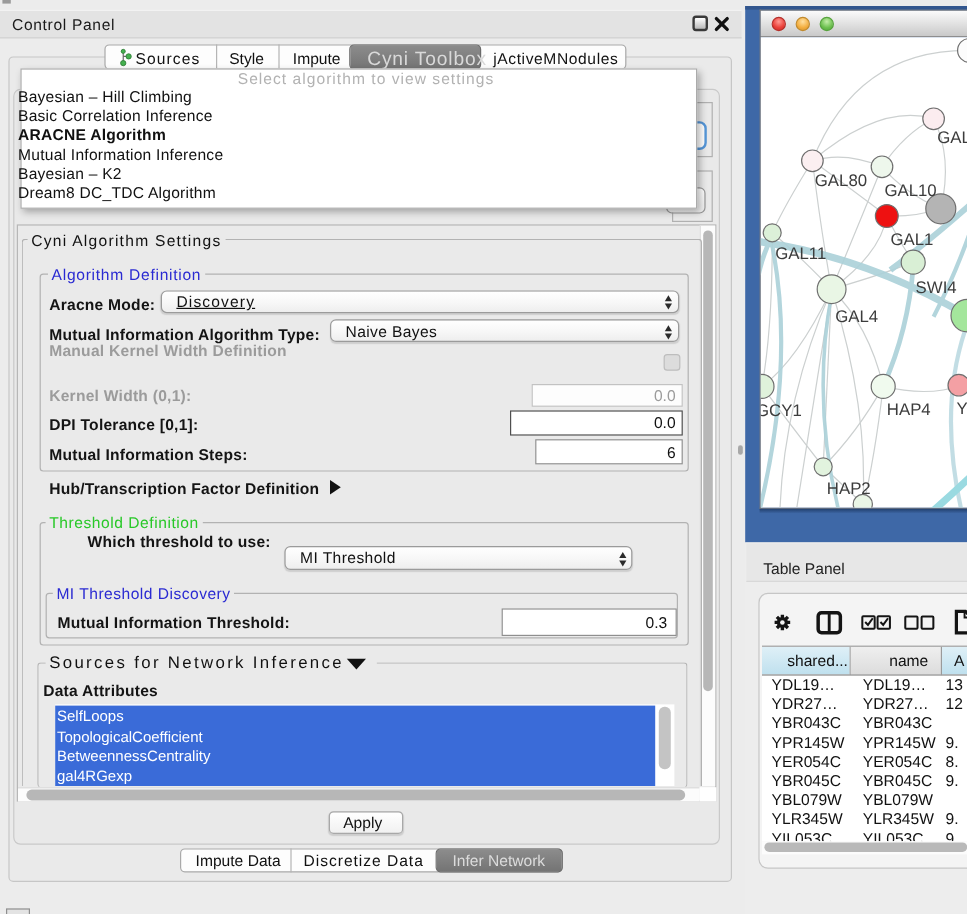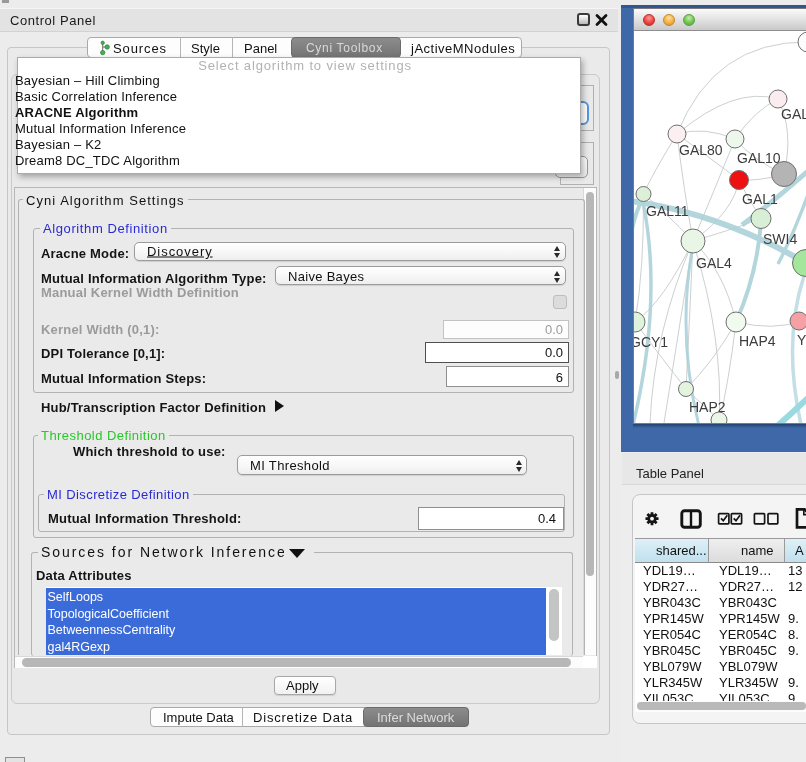--- a/index.html
+++ b/index.html
@@ -45,22 +45,22 @@
 <div class="abs" style="left:232px;top:37px;width:1px;height:21px;background:#b5b5b5;"></div>
 <div class="abs" style="left:291px;top:37px;width:110px;height:21px;background:linear-gradient(#8c8c8c,#747474);border:1px solid #6b6b6b;border-radius:4px;"></div>
 <svg class="abs" style="left:99px;top:40px;" width="13" height="16" viewBox="0 0 13 16">
  <path d="M3.7 3 L3.7 12.5 M3.7 7 L8 7" stroke="#6a6a6a" stroke-width="1" fill="none"></path>
  <circle cx="3.7" cy="2.8" r="1.7" fill="#45b14f" stroke="#2e7d36" stroke-width="0.7"></circle>
  <circle cx="8.2" cy="7" r="2.2" fill="#45b14f" stroke="#2e7d36" stroke-width="0.7"></circle>
  <circle cx="3.7" cy="12.6" r="2.2" fill="#45b14f" stroke="#2e7d36" stroke-width="0.7"></circle>
 </svg>
 <div class="abs" style="left:113px;top:41px;font-size:13px;color:#111;letter-spacing:0.9px;">Sources</div>
 <div class="abs" style="left:191px;top:41px;font-size:13px;color:#111;">Style</div>
-<div class="abs" style="left:244px;top:41px;font-size:13px;color:#111;">Panel</div>
-<div class="abs" style="left:306px;top:41px;font-size:12px;color:#d9d9d9;letter-spacing:0.7px;">Cyni Toolbox</div>
+<div class="abs" style="left:244px;top:41px;font-size:13px;color:#111;">Impute</div>
+<div class="abs" style="left:306px;top:41px;font-size:16px;color:#d9d9d9;letter-spacing:0.7px;">Cyni Toolbox</div>
 <div class="abs" style="left:411px;top:41px;font-size:13px;color:#111;letter-spacing:0.5px;">jActiveMNodules</div>
 
 <div class="abs" style="left:560px;top:85px;width:34px;height:46px;background:#e9e9e9;border:1px solid #b0b0b0;"></div>
 <div class="abs" style="left:560px;top:101px;width:29px;height:24px;background:#fff;border:2.5px solid #5596d8;border-radius:6px;"></div>
 <div class="abs" style="left:560px;top:142px;width:34px;height:43px;background:#e9e9e9;border:1px solid #b0b0b0;"></div>
 <div class="abs" style="left:555px;top:156px;width:33px;height:22px;background:linear-gradient(#ffffff,#ededed);border:1px solid #999;border-radius:5px;"></div>
 
 <div class="abs" style="left:14px;top:187px;width:583px;height:481px;background:#eaeaea;border:1px solid #b7b7b7;"></div>
 
 <div class="abs" style="left:583px;top:188px;width:13px;height:467px;background:#fcfcfc;border-left:1px solid #d9d9d9;"></div>
@@ -110,23 +110,23 @@
 <div class="lbl" style="left:73px;top:444px;">Which threshold to use:</div>
 <div class="combo" style="left:237px;top:455px;width:290px;height:20px;">
   <span class="ct" style="letter-spacing:0.35px;">MI Threshold</span>
   <span class="arr" style="left:278px;top:3.5px;">
       <span class="u"></span>
       <span class="d"></span>
     </span>
 </div>
 
 <div class="group" style="left:38px;top:494px;width:527px;height:38px;"></div>
-<span class="gl" style="left:44px;top:487px;color:#2a2ad2;letter-spacing:0.4px;">MI Discretize Definition</span>
+<span class="gl" style="left:44px;top:487px;color:#2a2ad2;letter-spacing:0.4px;">MI Threshold Discovery</span>
 <div class="lbl" style="left:48px;top:511px;">Mutual Information Threshold:</div>
-<div class="tin" style="left:418px;top:507px;width:146px;height:23px;border:1px solid #8f8f8f;padding:3px 7px 0 0;">0.4</div>
+<div class="tin" style="left:418px;top:507px;width:146px;height:23px;border:1px solid #8f8f8f;padding:3px 7px 0 0;">0.3</div>
 
 <div class="group" style="left:31px;top:552px;width:542px;height:104px;border-bottom:none;"></div>
 <span class="gl" style="left:38px;top:544px;color:#111;font-size:14px;letter-spacing:1.95px;">Sources for Network Inference</span>
 <div class="abs" style="left:284px;top:546px;width:30px;height:12px;background:#eaeaea;z-index:4;"></div>
 <div class="abs" style="left:289px;top:549px;width:0;height:0;border-left:8.75px solid transparent;border-right:8.75px solid transparent;border-top:9px solid #111;z-index:5;"></div>
 <div class="lbl" style="left:36px;top:568px;">Data Attributes</div>
 
 <div class="abs" style="left:45.5px;top:586.5px;width:516px;height:68px;background:#fff;"></div>
 <div class="abs" style="left:45.5px;top:587.5px;width:500.5px;height:67px;background:#3a6bd8;"></div>
 <div class="abs" style="left:47.5px;top:588.9px;font-size:12.5px;color:#fff;line-height:16.7px;">SelfLoops<br>TopologicalCoefficient<br>BetweennessCentrality<br>gal4RGexp</div>

